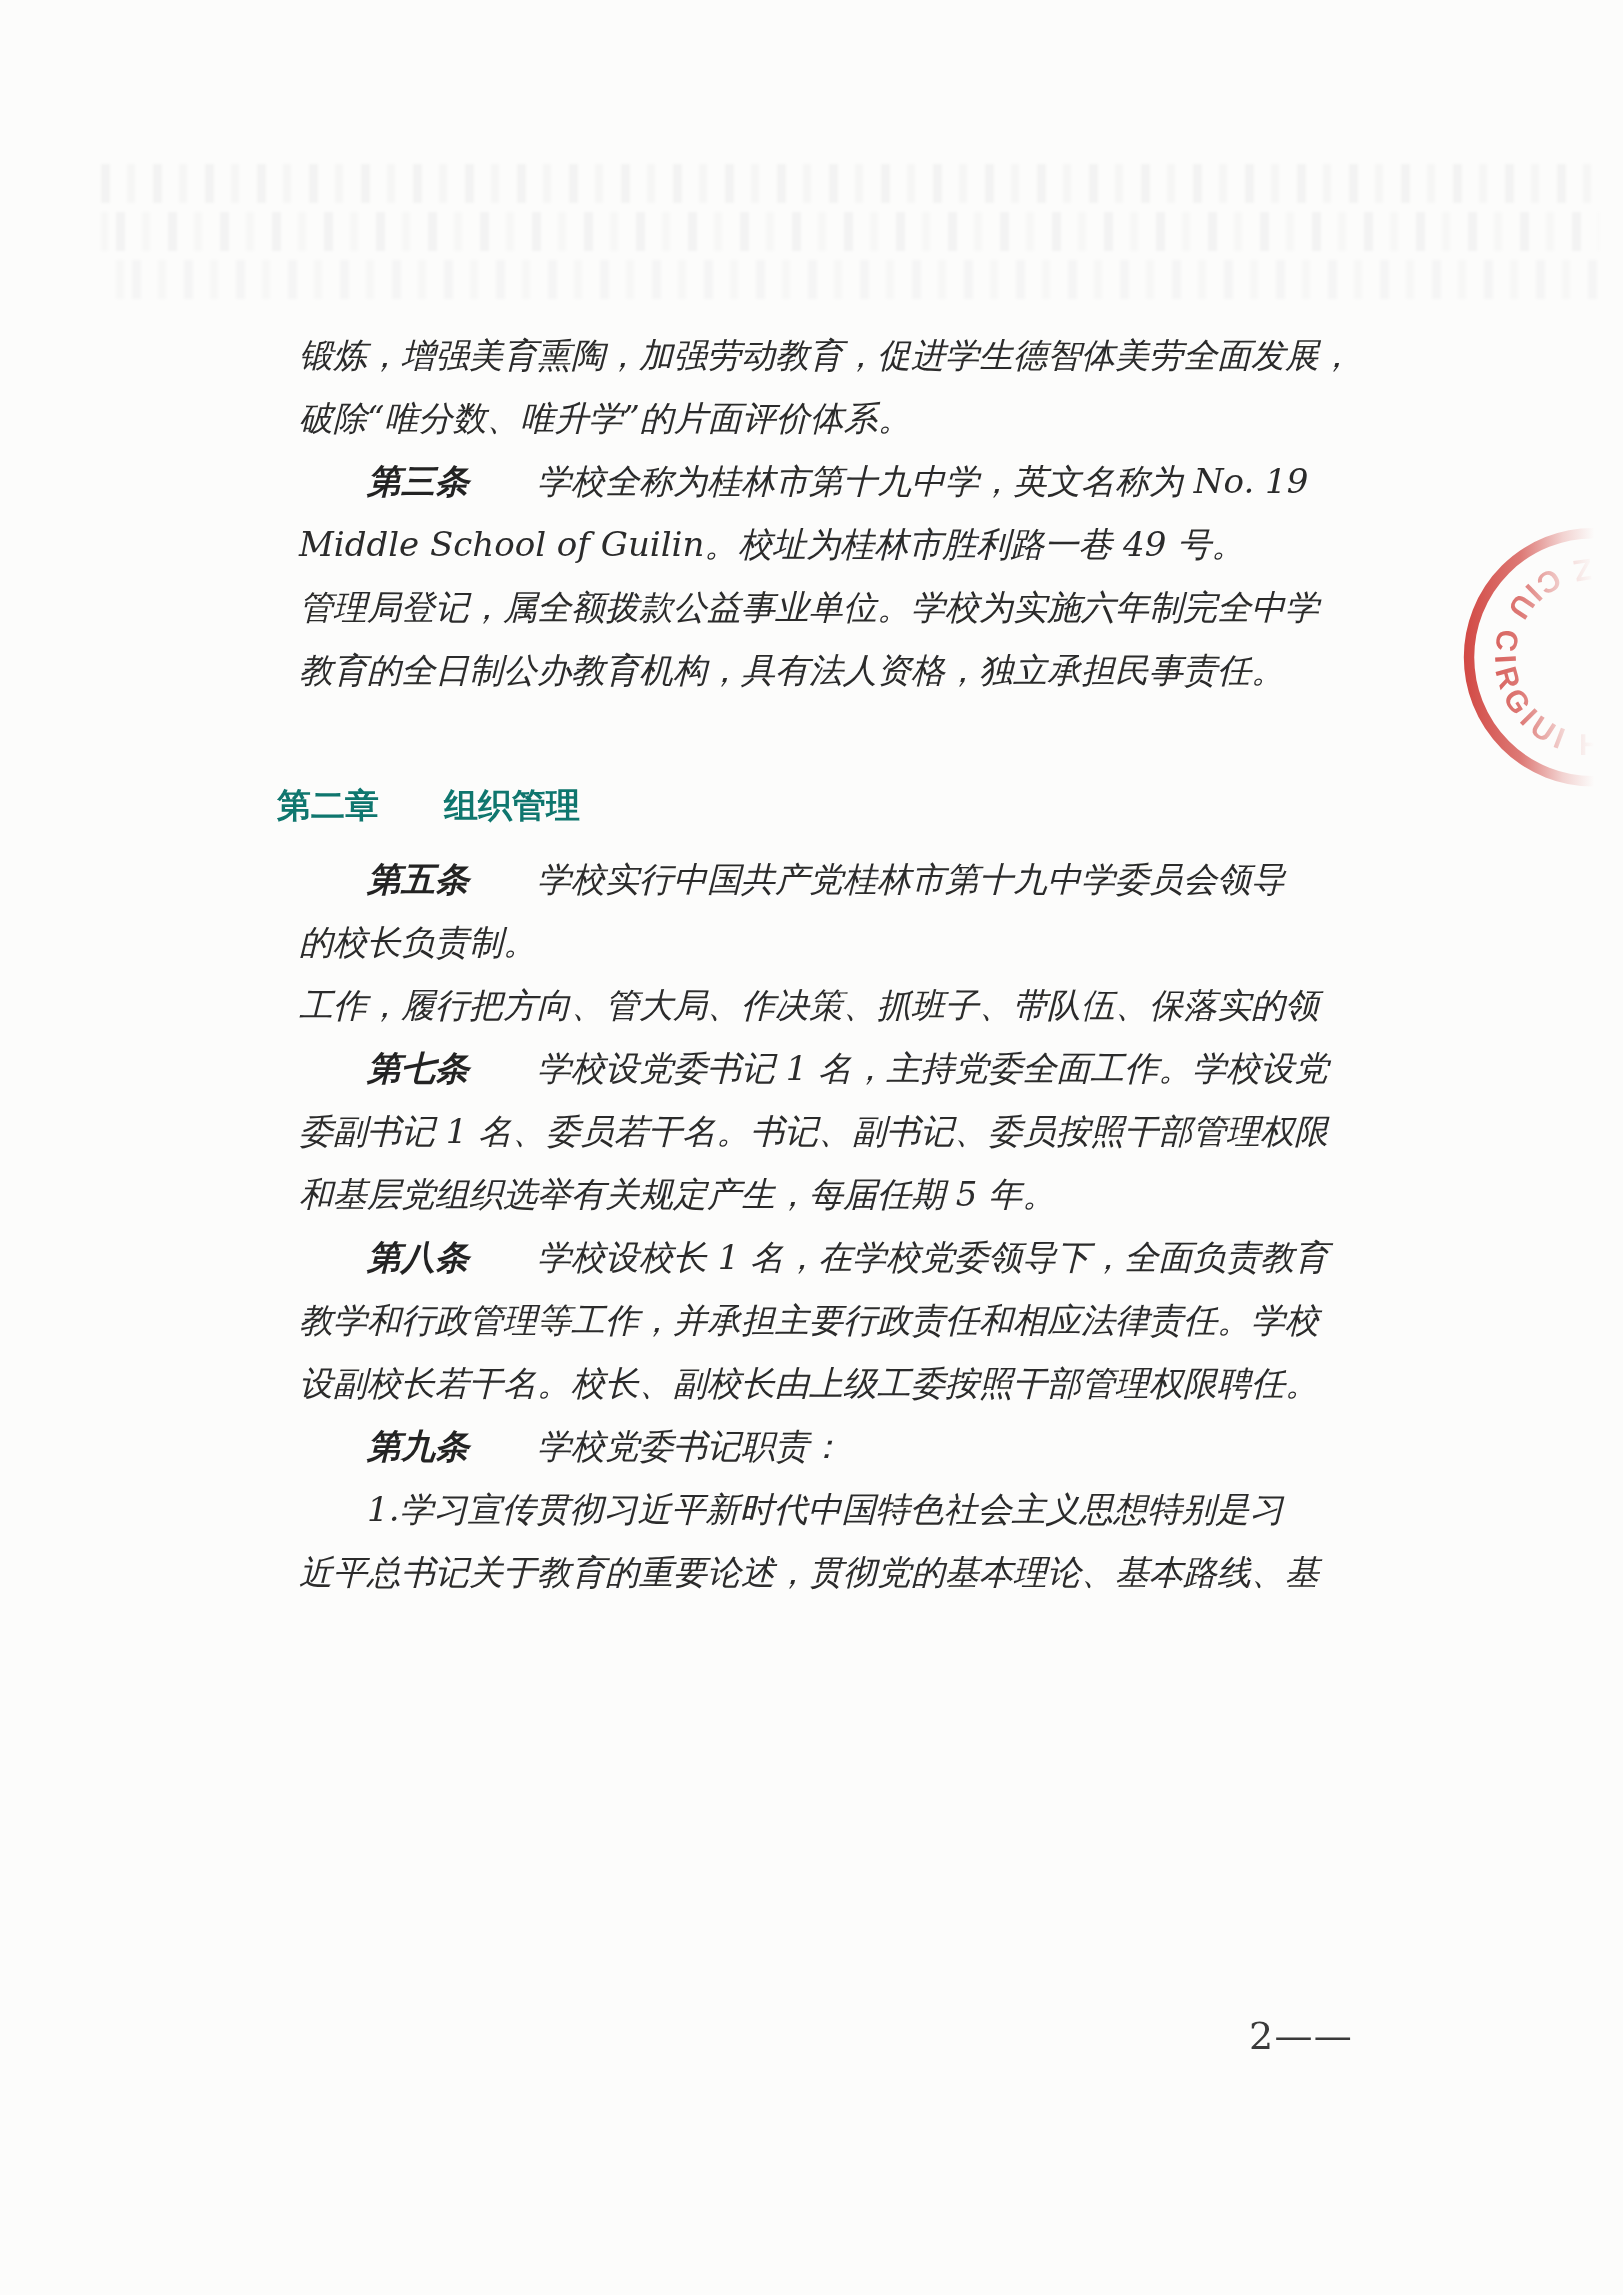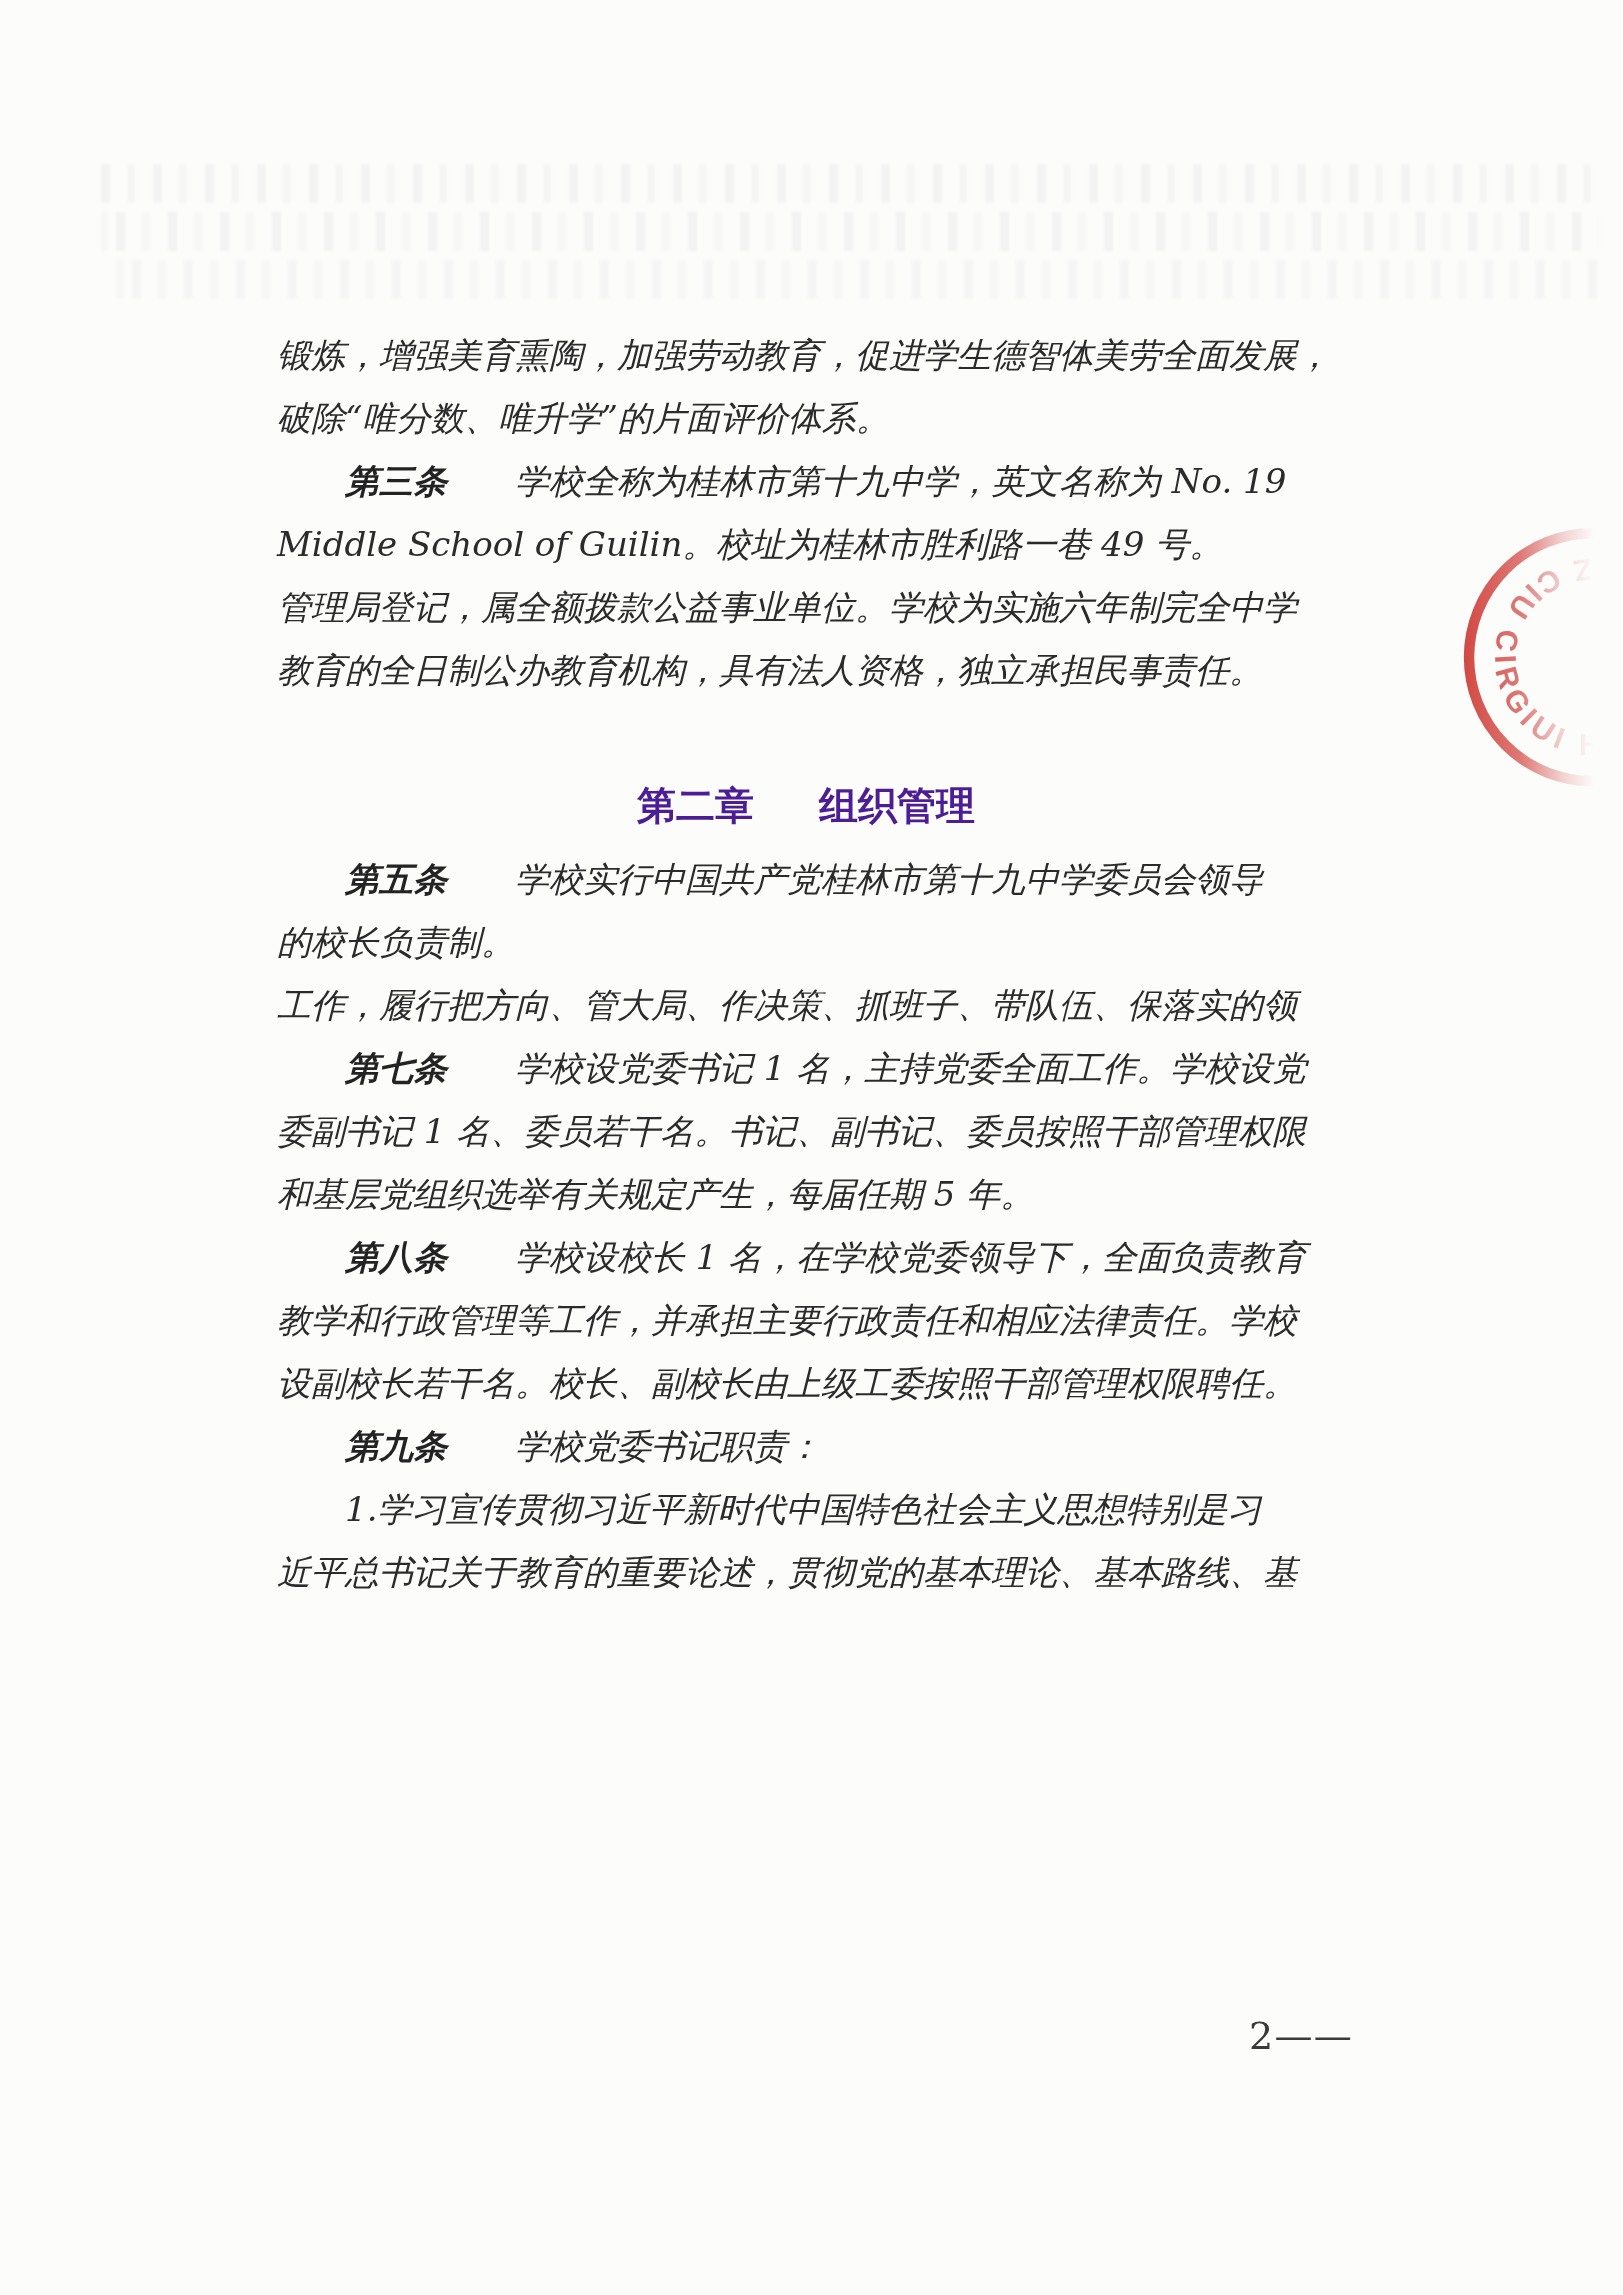--- a/index.html
+++ b/index.html
@@ -29,30 +29,30 @@
     position: absolute; left: 277px; top: 324px; width: 1112px;
     font-size: 34px;
   }
   .ln {
     height: 63px; line-height: 63px;
     white-space: nowrap;
     text-align: left;
     font-style: italic;
   }
   .indent { text-indent: 68px; }
-  .b { font-weight: 700; color: #232323; }
+  .b { font-weight: 700; color: #232323; margin-left: 22px; }
   .sp1 { height: 72px; }
   .sp2 { height: 10.5px; }
   .heading {
     width: 1058px;
-    text-align: center;
+    text-align: left;
     font-weight: 700;
     height: 63px; line-height: 63px;
-    font-size: 39px;
-    color: #4c1d95;
+    font-size: 34px;
+    color: #0f766e;
   }
   .heading .gap { display: inline-block; width: 65px; }
 
   .page-number {
     position: absolute; left: 1249px; top: 2014px;
     font-size: 38px; color: #3a3a3a;
     letter-spacing: 1.3px;
   }
 
   .stamp {

